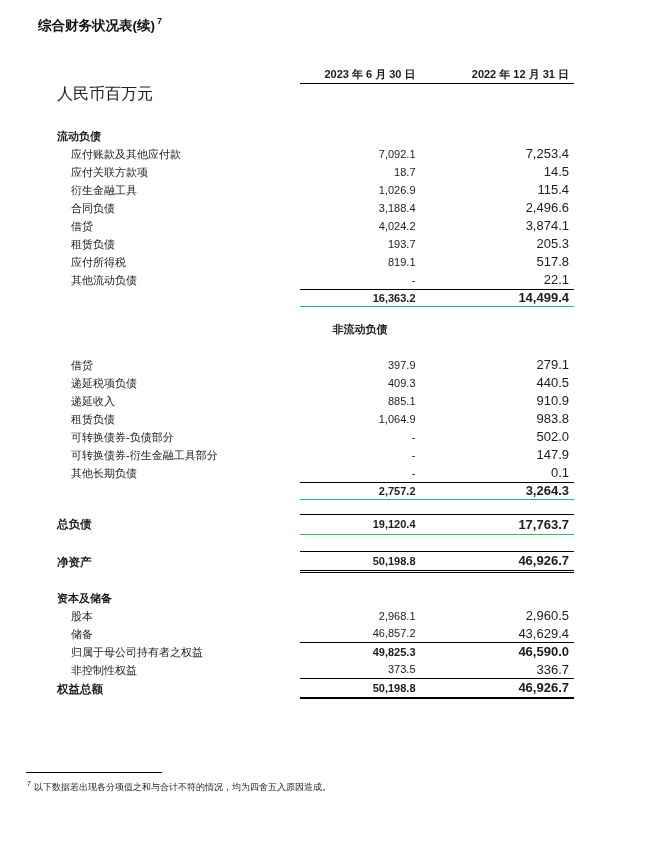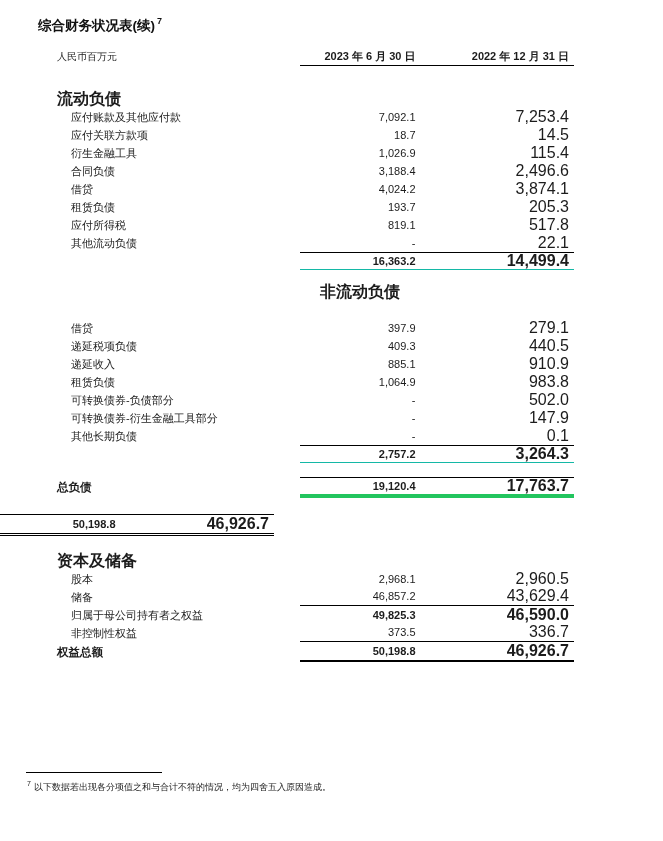--- a/index.html
+++ b/index.html
@@ -34,33 +34,33 @@
     width:274px;
     margin-right:89px;
     display:flex;
     align-items:center;
     height:18px;
     box-sizing:border-box;
     flex:0 0 auto;
     gap:10px;
   }
   .v1{width:120px;text-align:right;font-size:11px;white-space:nowrap;}
-  .v2{width:154px;text-align:right;font-size:16px;padding-right:5px;box-sizing:border-box;white-space:nowrap;}
+  .v2{width:154px;text-align:right;font-size:13px;padding-right:5px;box-sizing:border-box;white-space:nowrap;}
 
   
   .header-row{margin-top:13px;}
-  .header-row .label{font-size:10px;}
+  .header-row .label{font-size:16px;margin-top:37px;}
   .header-row .nums{border-bottom:1.5px solid #000;height:18px;}
   .col-header{font-weight:bold;font-size:11px;}
 
   
-  .r-section .label{font-weight:bold;font-size:16px;}
+  .r-section .label{font-weight:bold;font-size:11px;}
   .r-subtotal .nums{border-top:1px solid #000;border-bottom:1px solid #14b8a6;font-weight:bold;}
   .r-total .label,.r-total-double .label,.r-grandtotal .label{font-weight:bold;font-size:11.5px;}
-  .r-total .nums{border-top:1px solid #000;border-bottom:4px solid #22c55e;font-weight:bold;height:21px;}
+  .r-total .nums{border-top:1px solid #000;border-bottom:1px solid #22c55e;font-weight:bold;height:21px;}
   .r-total-double .nums{border-top:1px solid #000;border-bottom:3px double #000;font-weight:bold;height:22px;}
   .r-grandtotal .nums{border-bottom:2.5px solid #000;font-weight:bold;height:20px;}
   .r-item-underline .nums{border-bottom:1px solid #000;}
   .r-item-boldvals .nums{font-weight:bold;}
 
   
   .footnote{position:absolute;left:26px;top:772px;width:610px;}
   .footnote-rule{width:136px;border-top:1px solid #000;height:0;}
   .footnote p{margin:5px 0 0 1px;font-size:9px;color:#222;line-height:12px;}
   .footnote sup{font-size:7px;margin-right:3px;}
@@ -215,20 +215,21 @@
         </div>
       </div>
       <div class="row r-total" style="margin-top: 14px;">
         <div class="label">总负债</div>
         <div class="nums">
           <div class="v1">19,120.4</div>
           <div class="v2">17,763.7</div>
         </div>
       </div>
       <div class="row r-total-double" style="margin-top: 16px;">
+        <div class="label">净资产</div>
         <div class="nums">
           <div class="v1">50,198.8</div>
           <div class="v2">46,926.7</div>
         </div>
       </div>
       <div class="row r-section" style="margin-top: 16px;">
         <div class="label">资本及储备</div>
         <div class="nums">
           <div class="v1"></div>
           <div class="v2"></div>

